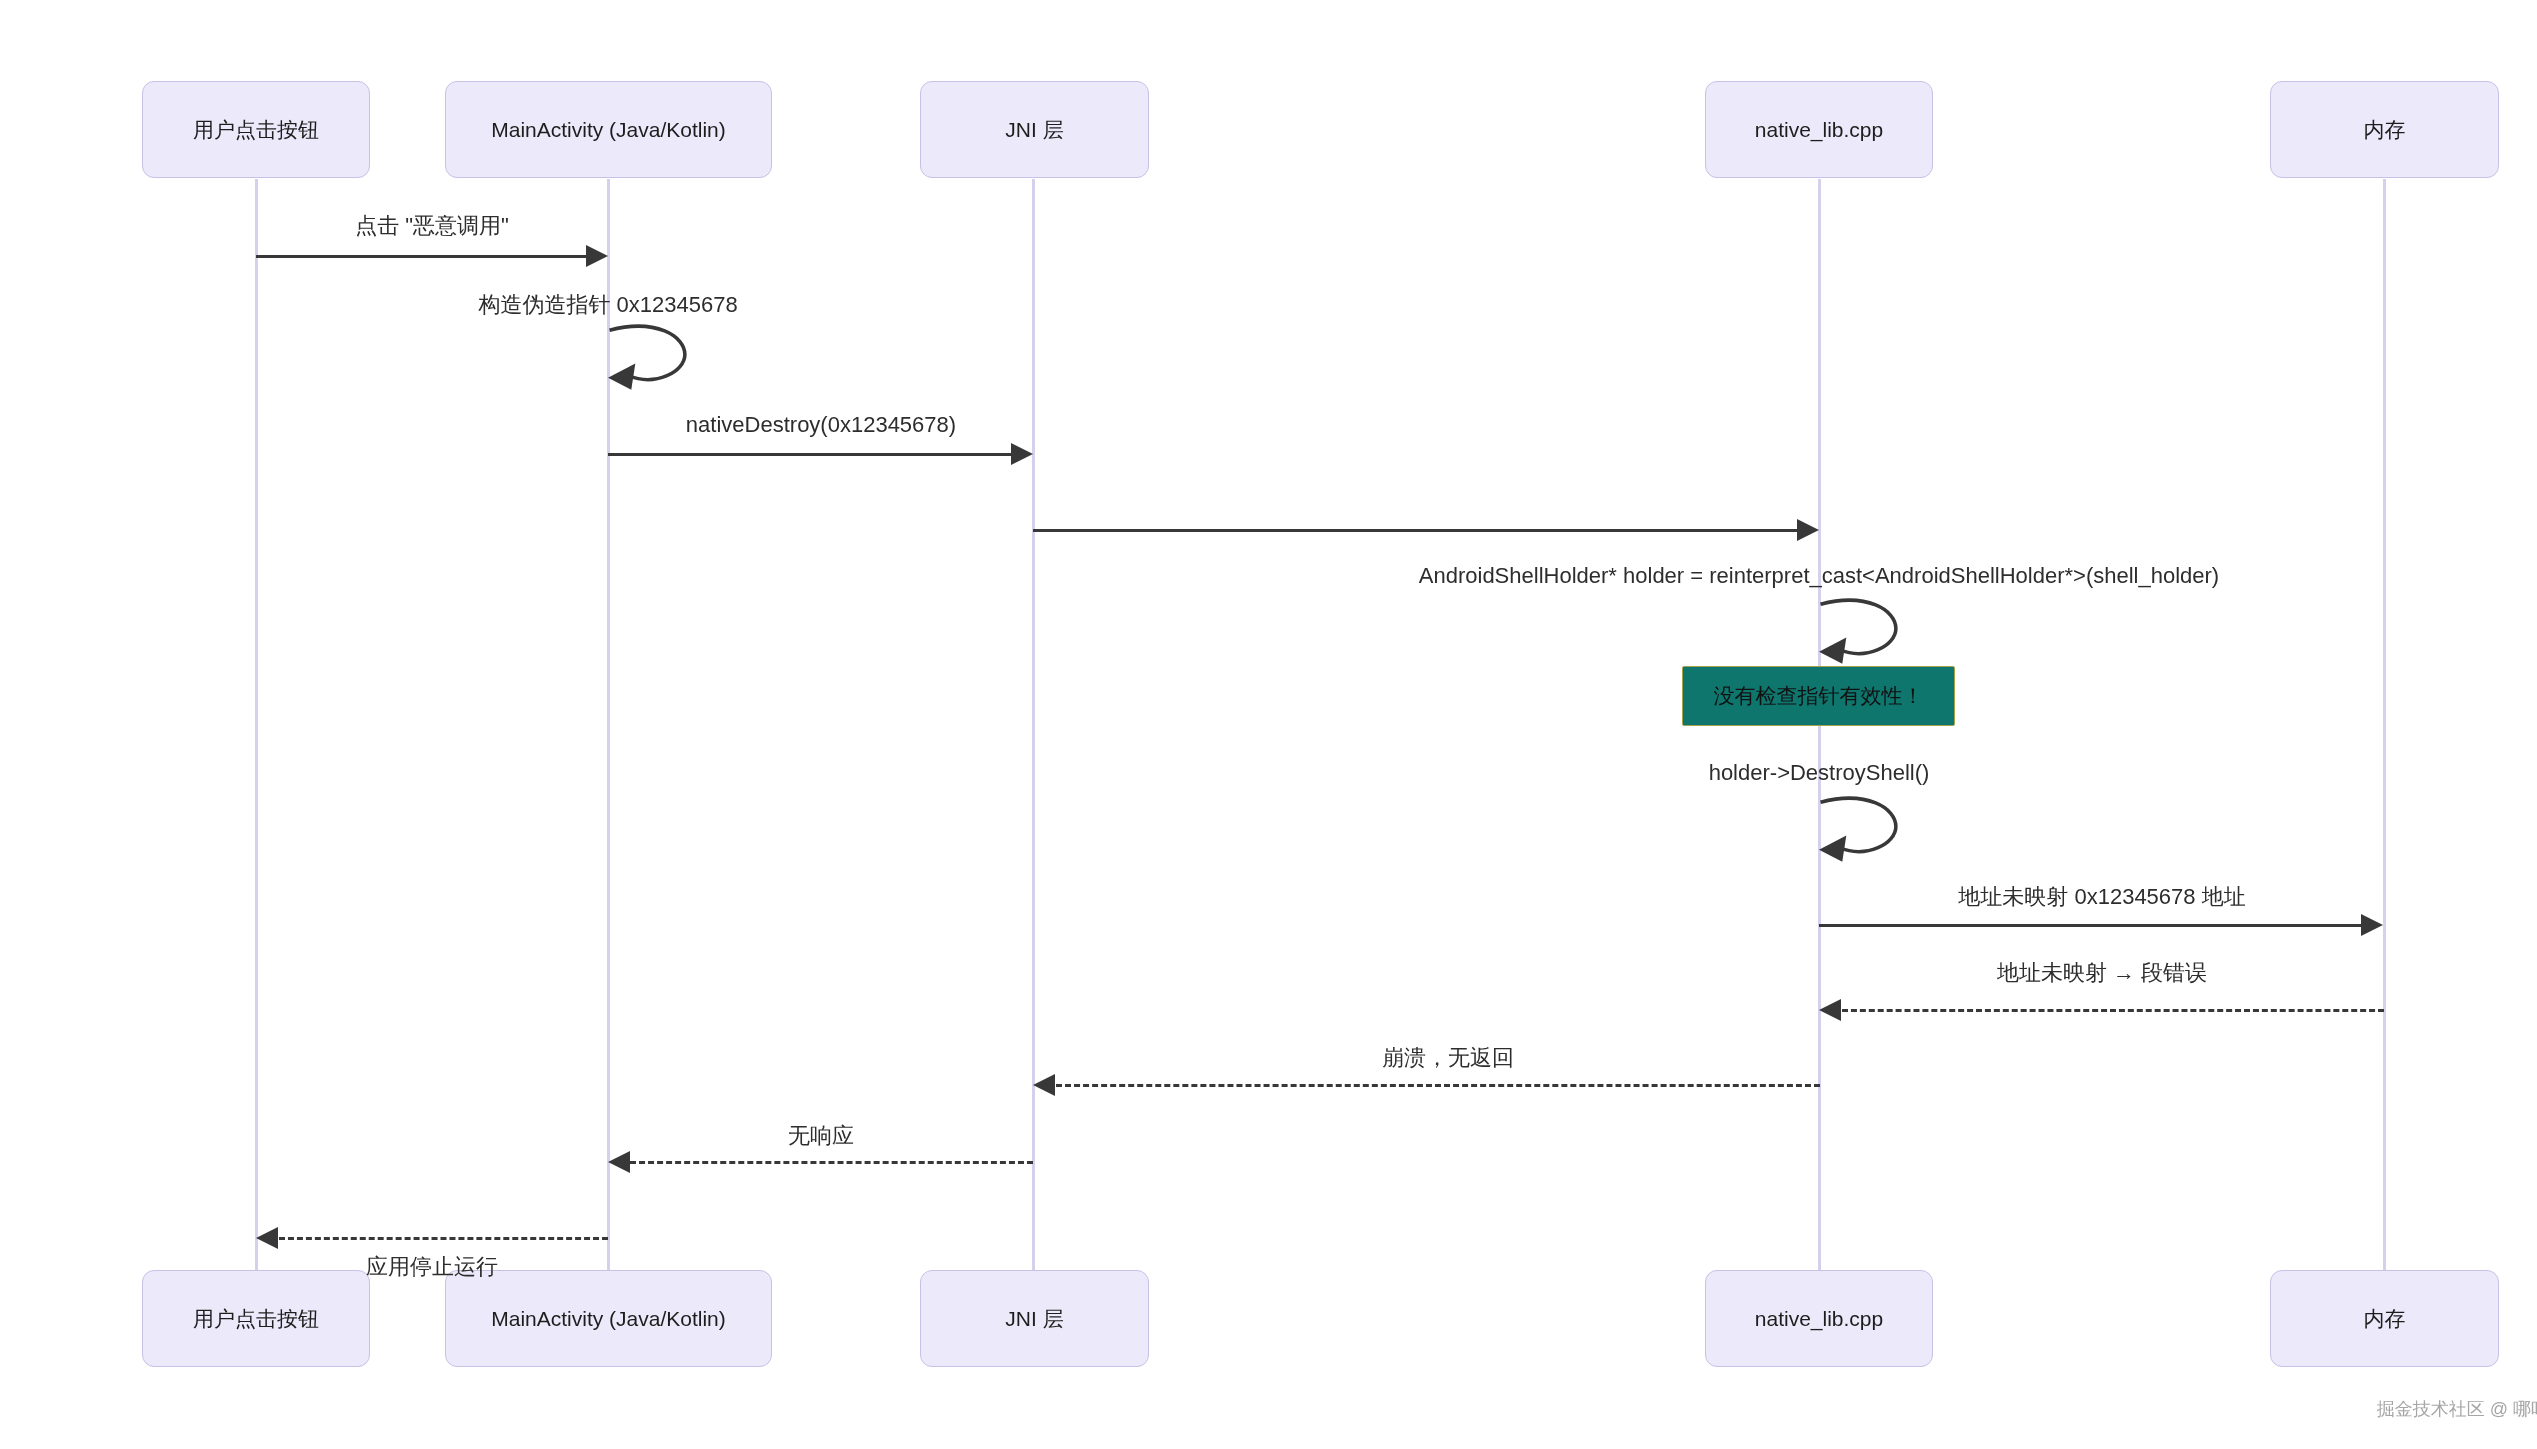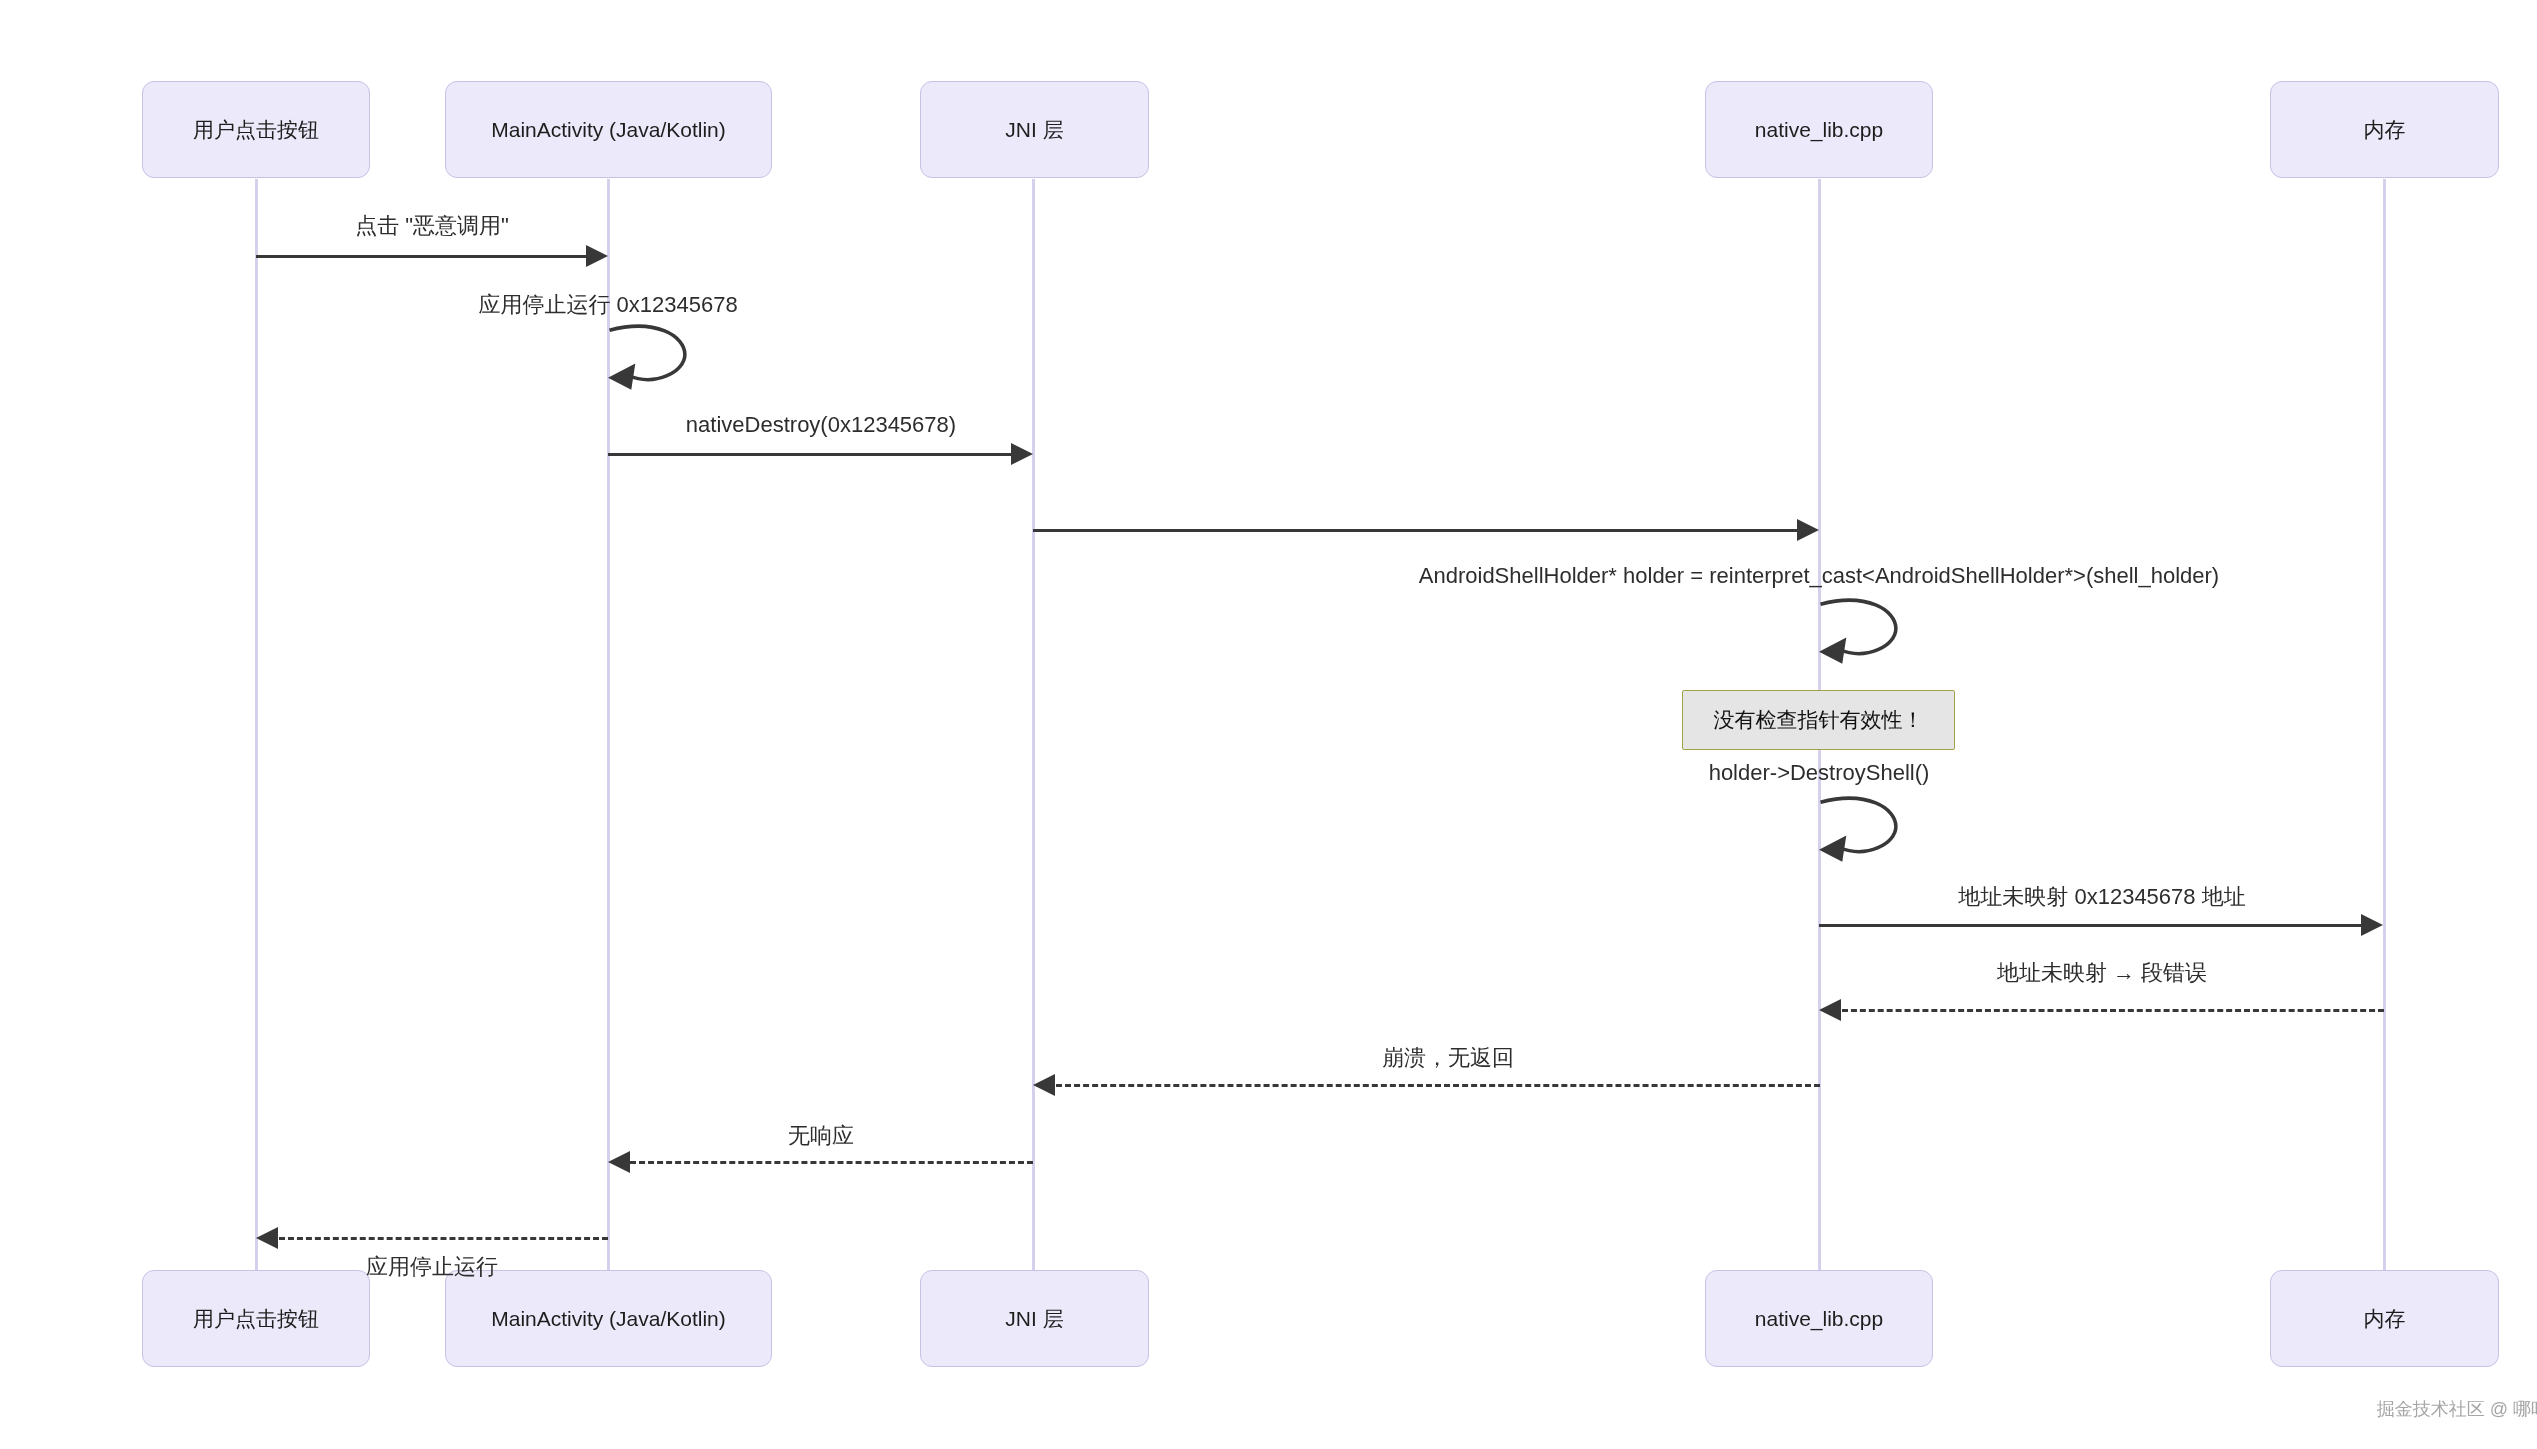--- a/index.html
+++ b/index.html
@@ -63,30 +63,29 @@
     border-bottom:11.7px solid transparent;
     border-right:22px solid #383838;
   }
   .loop{
     position:absolute;
     overflow:visible;
   }
   .note{
     position:absolute;
     box-sizing:border-box;
-    background:#e5e5e5;
+    background:#0f766e;
     border:1.5px solid #a2a24a;
     border-radius:2px;
     display:flex;
     align-items:center;
     justify-content:center;
     font-size:21px;
     color:#111111;
     white-space:nowrap;
-    margin-top:24px;
   }
   .wm{
     position:absolute;
     font-size:18px;
     color:#a6a6a6;
     white-space:nowrap;
   }
 </style>
 </head>
 <body>
@@ -108,21 +107,21 @@
   <div class="pbox" style="left:142px;top:1270px;width:228px;height:97px">用户点击按钮</div>
   <div class="pbox" style="left:445px;top:1270px;width:327px;height:97px">MainActivity (Java/Kotlin)</div>
   <div class="pbox" style="left:920px;top:1270px;width:229px;height:97px">JNI 层</div>
   <div class="pbox" style="left:1705px;top:1270px;width:228px;height:97px">native_lib.cpp</div>
   <div class="pbox" style="left:2270px;top:1270px;width:229px;height:97px">内存</div>
 
   <div class="msg" style="left:432px;top:211px">点击 "恶意调用"</div>
   <div class="sol" style="left:256px;top:255px;width:330px"></div>
   <div class="ah-r" style="left:586px;top:245px"></div>
 
-  <div class="msg" style="left:608px;top:290px">应用停止运行 0x12345678</div>
+  <div class="msg" style="left:608px;top:290px">构造伪造指针 0x12345678</div>
   <svg class="loop" style="left:608px;top:325px" width="86" height="66" viewBox="0 0 170 130">
     <path d="M 3 10 C 95 -14, 152 22, 152 58 C 152 92, 95 122, 40 100" fill="none" stroke="#383838" stroke-width="7"></path>
     <polygon points="0,104 54,76 46,128" fill="#383838"></polygon>
   </svg>
 
   <div class="msg" style="left:821px;top:412px">nativeDestroy(0x12345678)</div>
   <div class="sol" style="left:608px;top:453px;width:404px"></div>
   <div class="ah-r" style="left:1011px;top:443px"></div>
 
   <div class="sol" style="left:1033px;top:529px;width:765px"></div>

